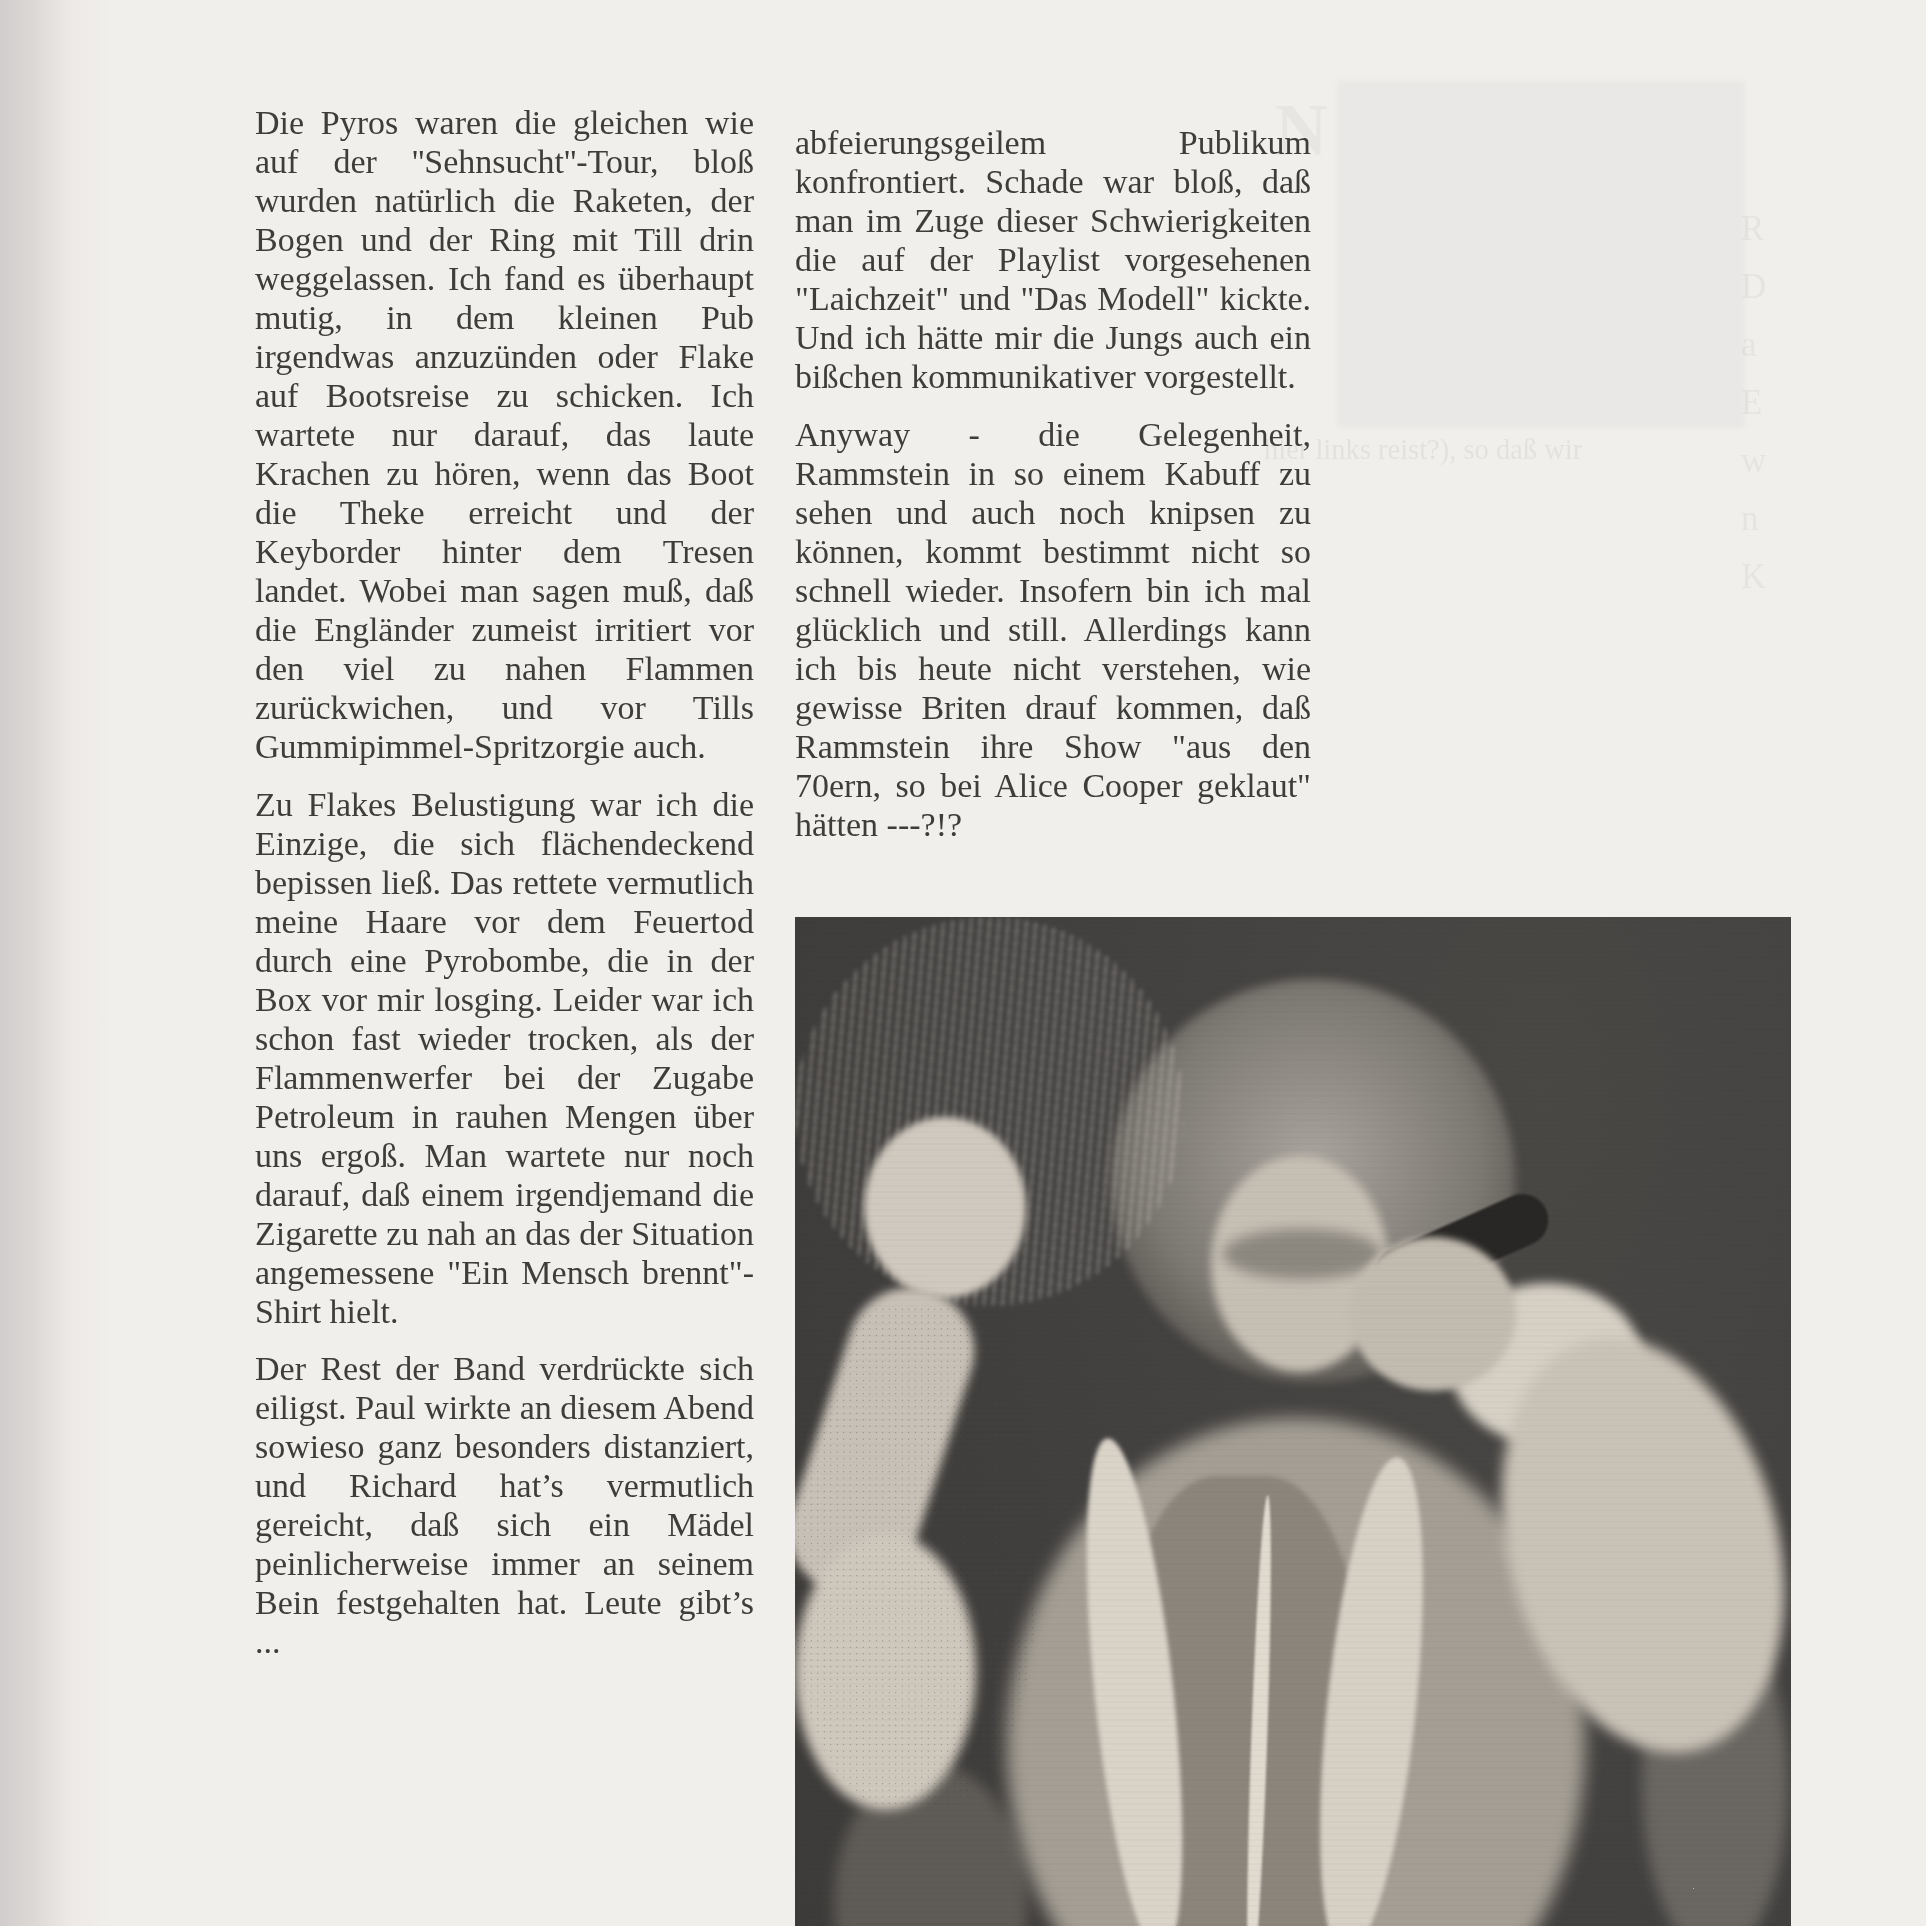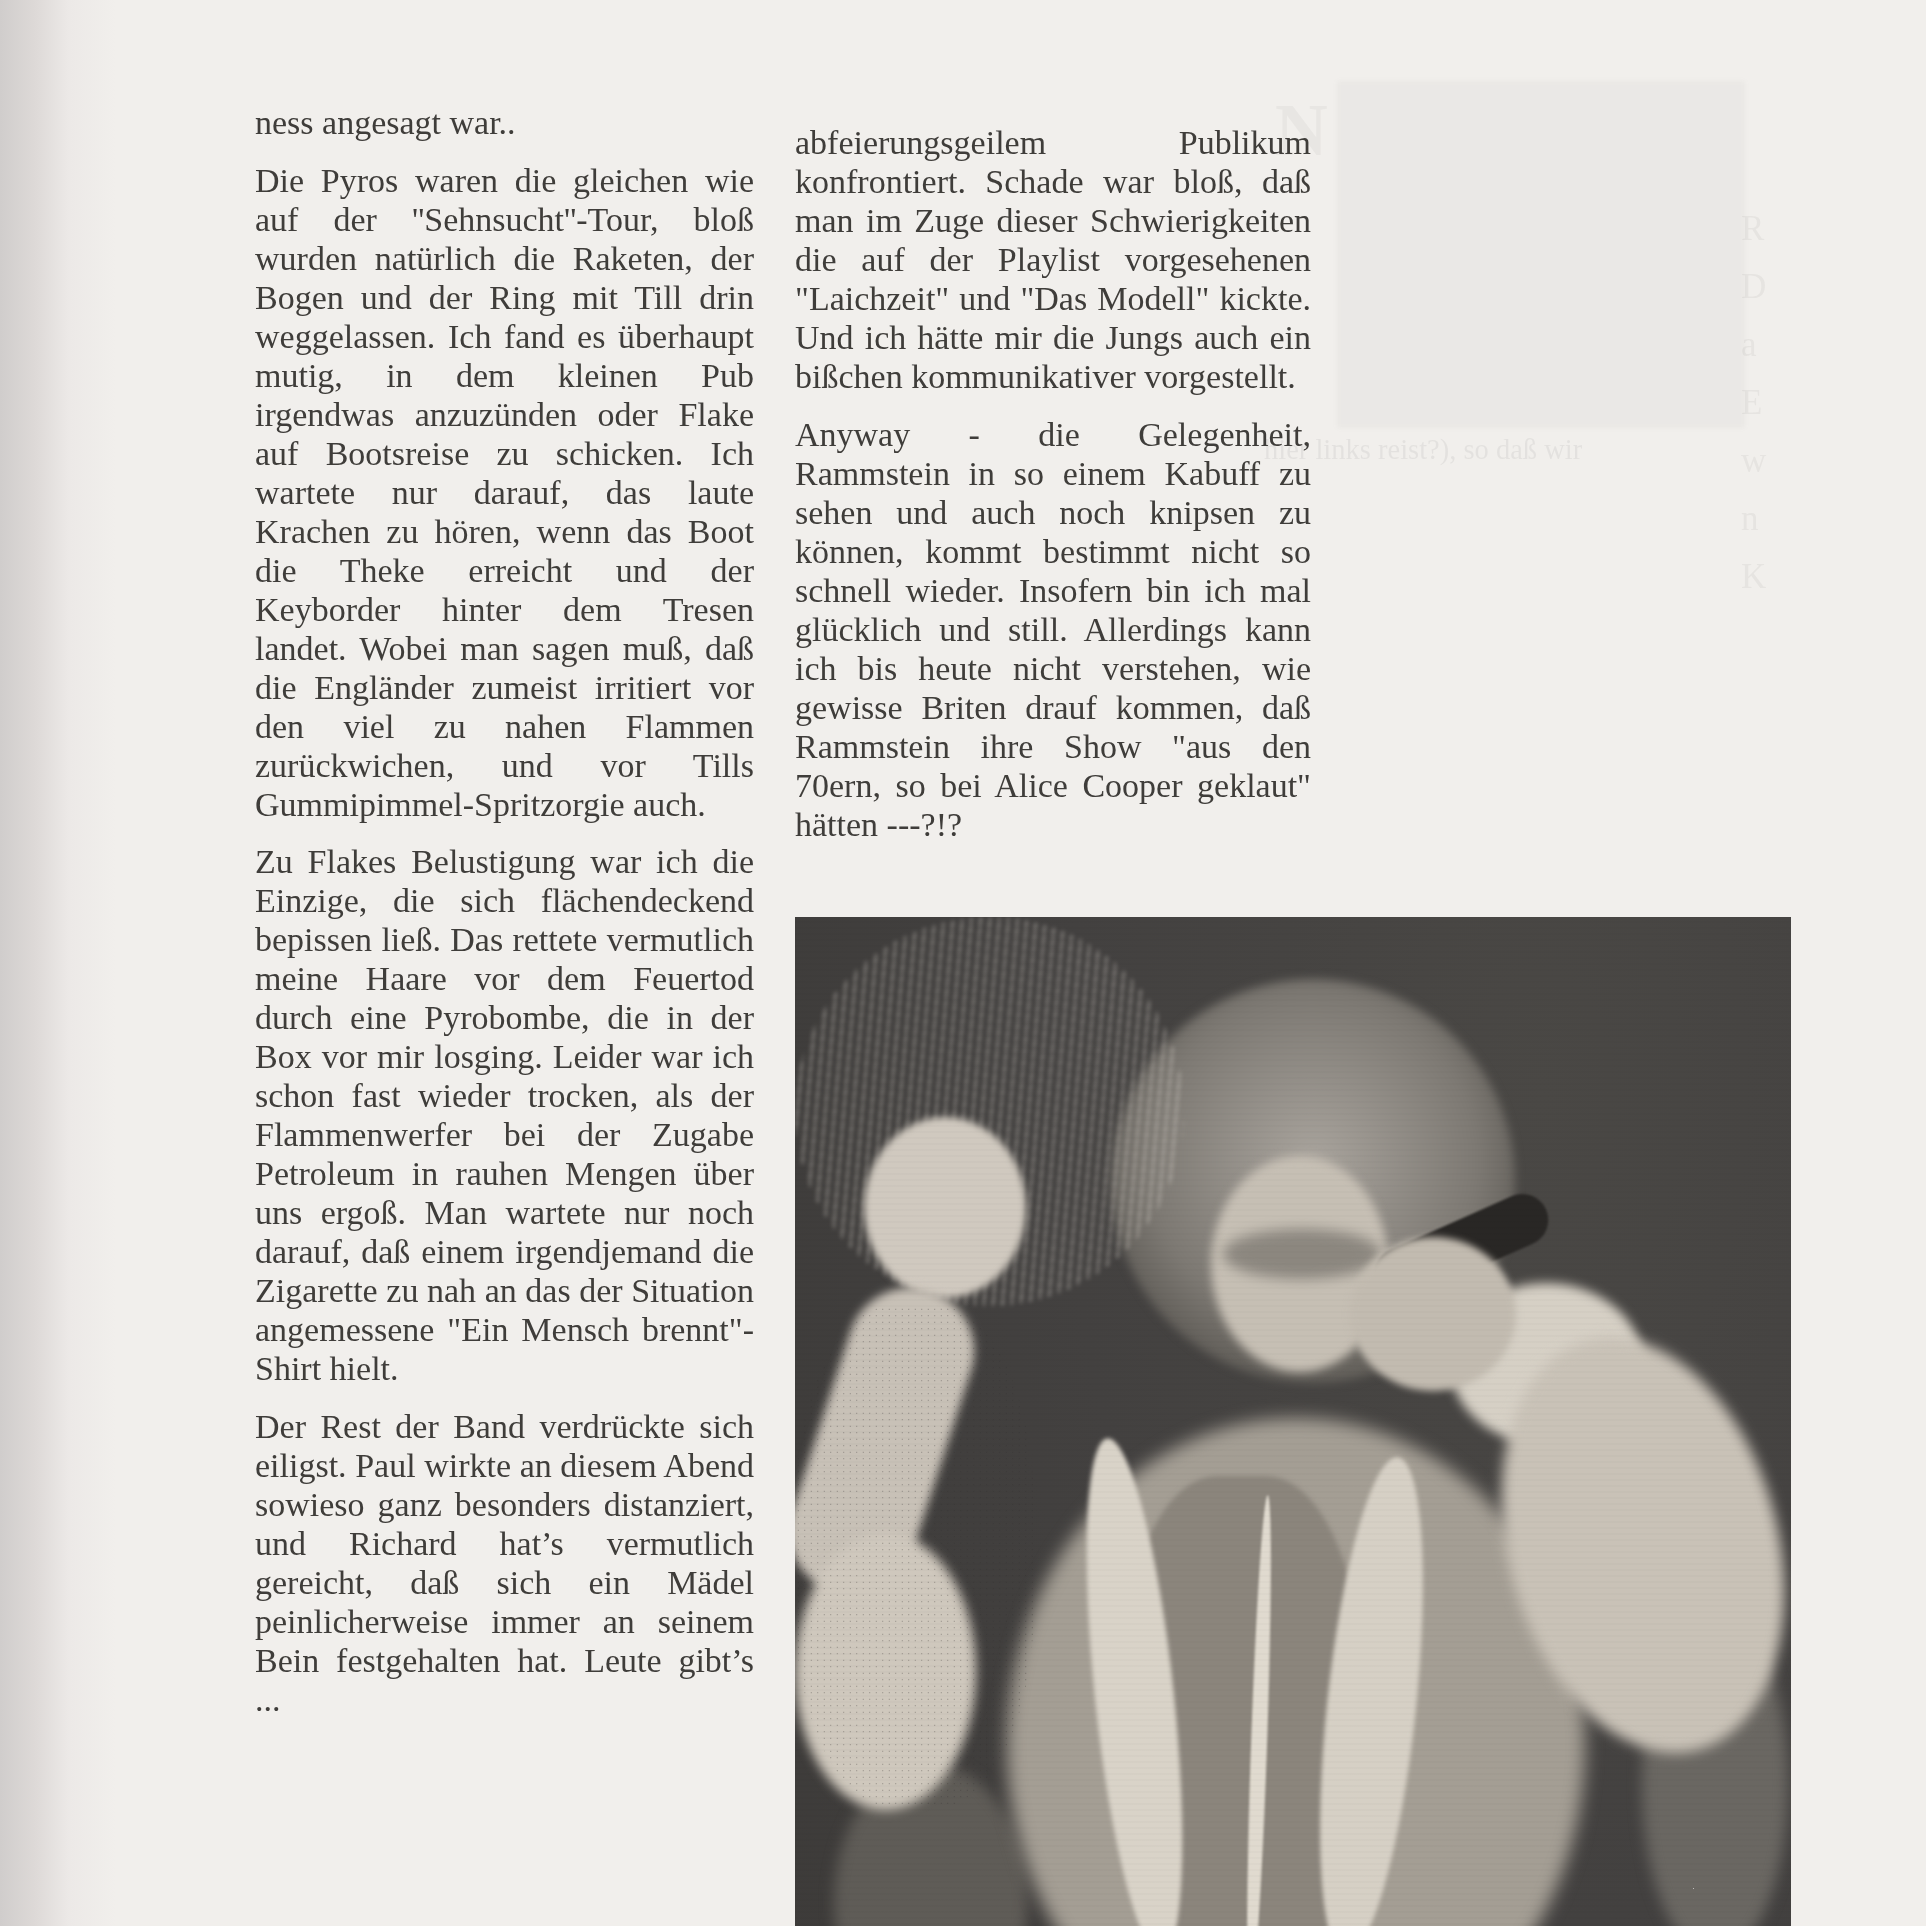--- a/index.html
+++ b/index.html
@@ -85,21 +85,20 @@
       <div class="glyph">D</div>
       <div class="glyph">a</div>
       <div class="glyph">E</div>
       <div class="glyph">w</div>
       <div class="glyph">n</div>
       <div class="glyph">K</div>
     </div>
 
   <div class="col col-left">
     <div>
-        <p class="para">ness angesagt war..</p>
         <p class="para">Die Pyros waren die gleichen wie auf der ''Sehnsucht''-Tour, bloß wurden natürlich die Raketen, der Bogen und der Ring mit Till drin weggelassen. Ich fand es überhaupt mutig, in dem kleinen Pub irgendwas anzuzünden oder Flake auf Bootsreise zu schicken. Ich wartete nur darauf, das laute Krachen zu hören, wenn das Boot die Theke erreicht und der Keyborder hinter dem Tresen landet. Wobei man sagen muß, daß die Engländer zumeist irritiert vor den viel zu nahen Flammen zurückwichen, und vor Tills Gummipimmel-Spritzorgie auch.</p>
         <p class="para">Zu Flakes Belustigung war ich die Einzige, die sich flächendeckend bepissen ließ. Das rettete vermutlich meine Haare vor dem Feuertod durch eine Pyrobombe, die in der Box vor mir losging. Leider war ich schon fast wieder trocken, als der Flammenwerfer bei der Zugabe Petroleum in rauhen Mengen über uns ergoß. Man wartete nur noch darauf, daß einem irgendjemand die Zigarette zu nah an das der Situation angemessene "Ein Mensch brennt"-Shirt hielt.</p>
         <p class="para">Der Rest der Band verdrückte sich eiligst. Paul wirkte an diesem Abend sowieso ganz besonders distanziert, und Richard hat’s vermutlich gereicht, daß sich ein Mädel peinlicherweise immer an seinem Bein festgehalten hat. Leute gibt’s ...</p>
       </div>
 
   </div>
 
   <div class="col col-right">
     <div>
         <p class="para">abfeierungsgeilem Publikum konfrontiert. Schade war bloß, daß man im Zuge dieser Schwierigkeiten die auf der Playlist vorgesehenen "Laichzeit" und "Das Modell" kickte. Und ich hätte mir die Jungs auch ein bißchen kommunikativer vorgestellt.</p>

